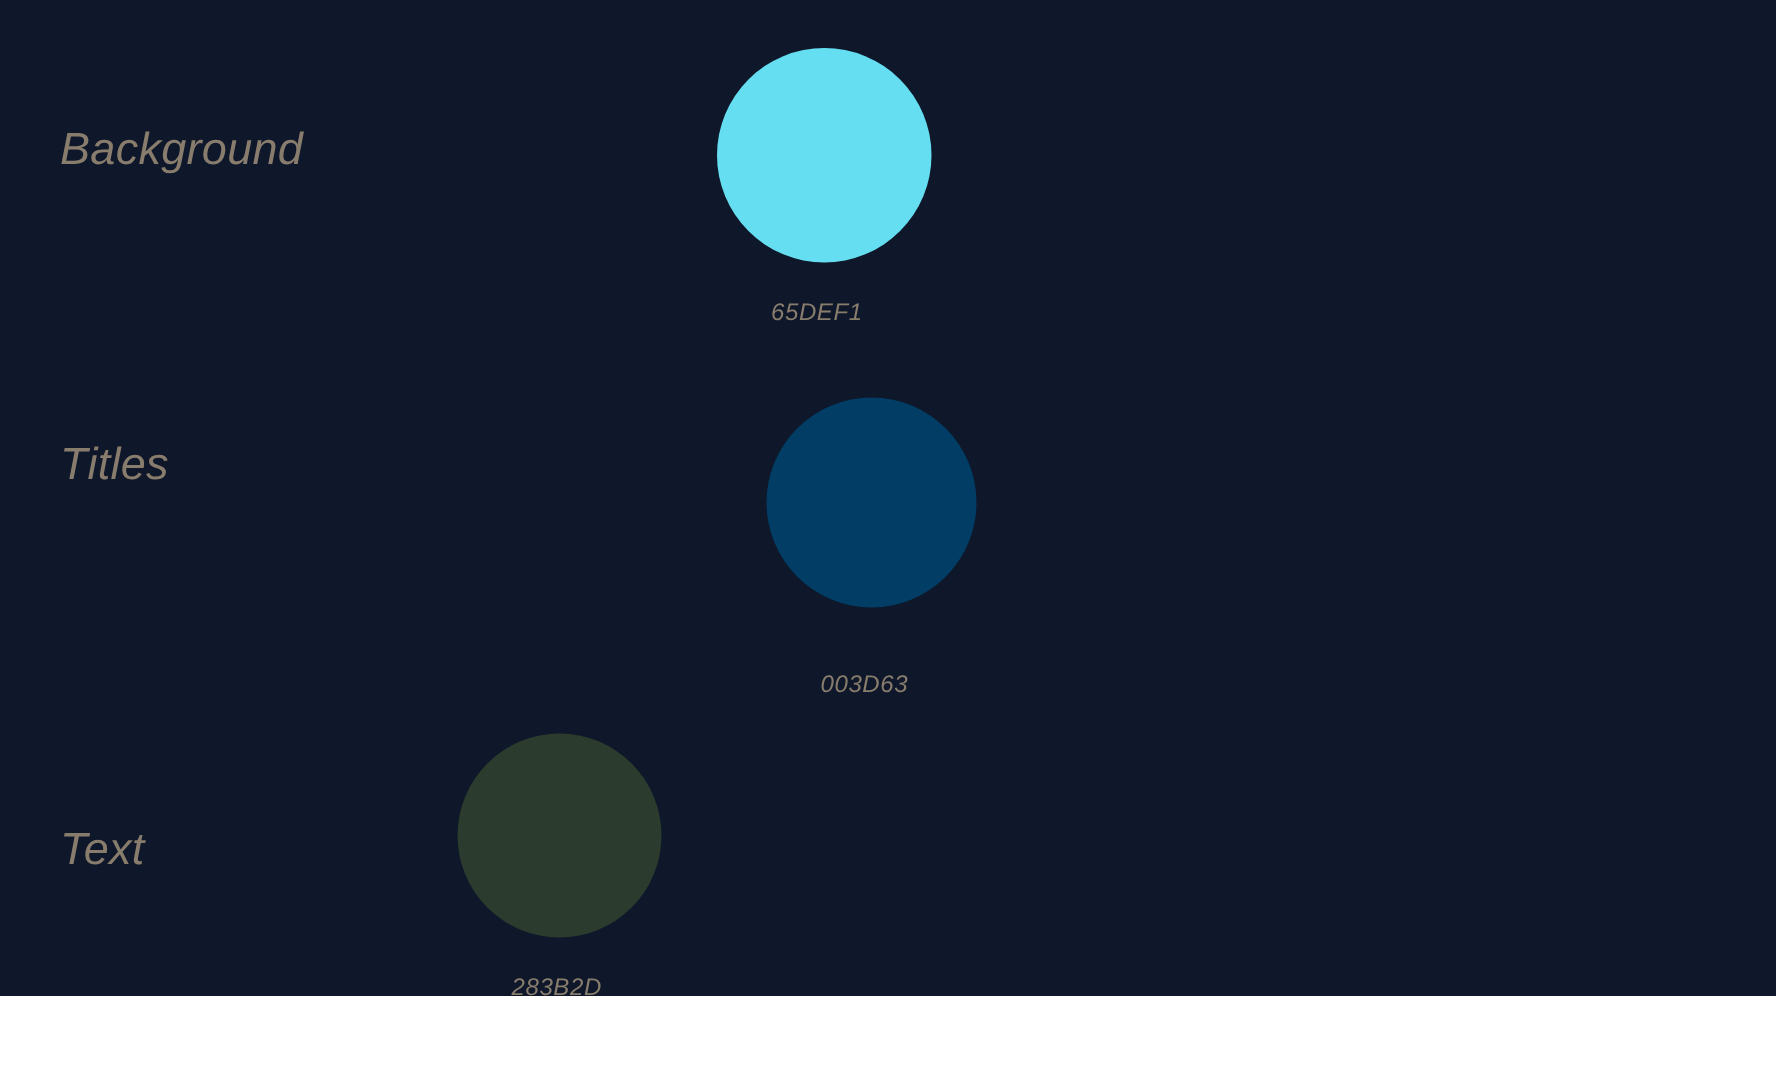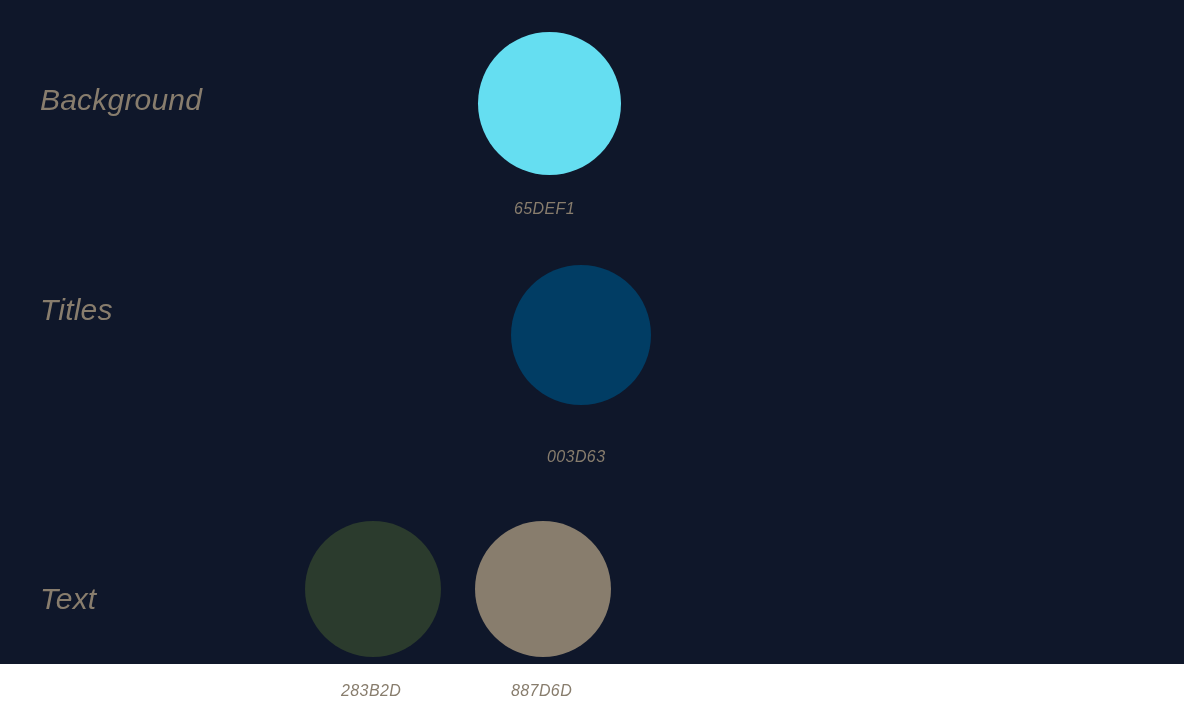--- a/index.html
+++ b/index.html
@@ -70,24 +70,20 @@
         <span class="swatch-caption" style="top: 168px; color: rgb(136, 125, 109);">65DEF1</span>
       </div>
     </div>
     <div class="palette-row" style="top: 265px; height: 195px;">
       <div class="row-label" style="top: 28px; color: rgb(136, 125, 109);">Titles</div>
       <div class="swatch" style="left: 511px; width: 140px;">
         <span class="swatch-dot" style="width: 140px; height: 140px; background: rgb(1, 61, 100);"></span>
         <span class="swatch-caption" style="top: 165px; color: rgb(136, 125, 109); margin-top: 18px;">003D63</span>
       </div>
     </div>
-    <div class="palette-row" style="top: 521px; height: 191px;">
+    <div class="palette-row" style="top: 489px; height: 191px;">
       <div class="row-label" style="top: 61px; color: rgb(136, 125, 109);">Text</div>
       <div class="swatch" style="left: 305px; width: 136px;">
         <span class="swatch-dot" style="width: 136px; height: 136px; background: rgb(43, 59, 45);"></span>
         <span class="swatch-caption" style="top: 161px; color: rgb(136, 125, 109); text-align: right;">283B2D</span>
       </div>
-      <div class="swatch" style="left: 475px; width: 136px;">
-        <span class="swatch-dot" style="width: 136px; height: 136px; background: rgb(136, 125, 109);"></span>
-        <span class="swatch-caption" style="top: 161px; color: rgb(136, 125, 109);">887D6D</span>
-      </div>
     </div>
   </div>
 
 </body></html>

